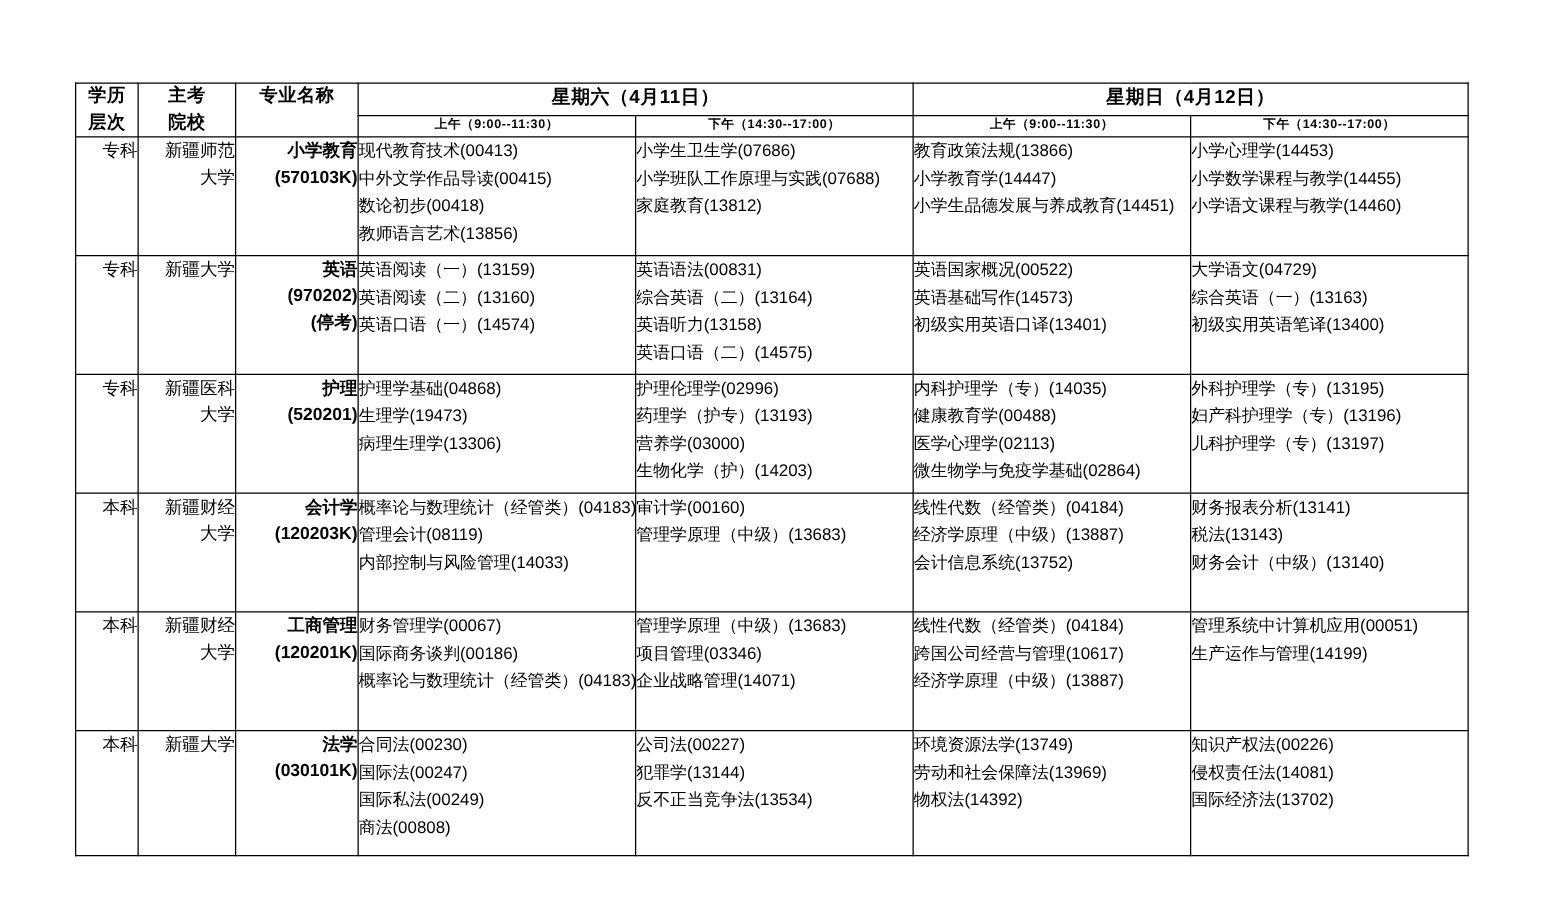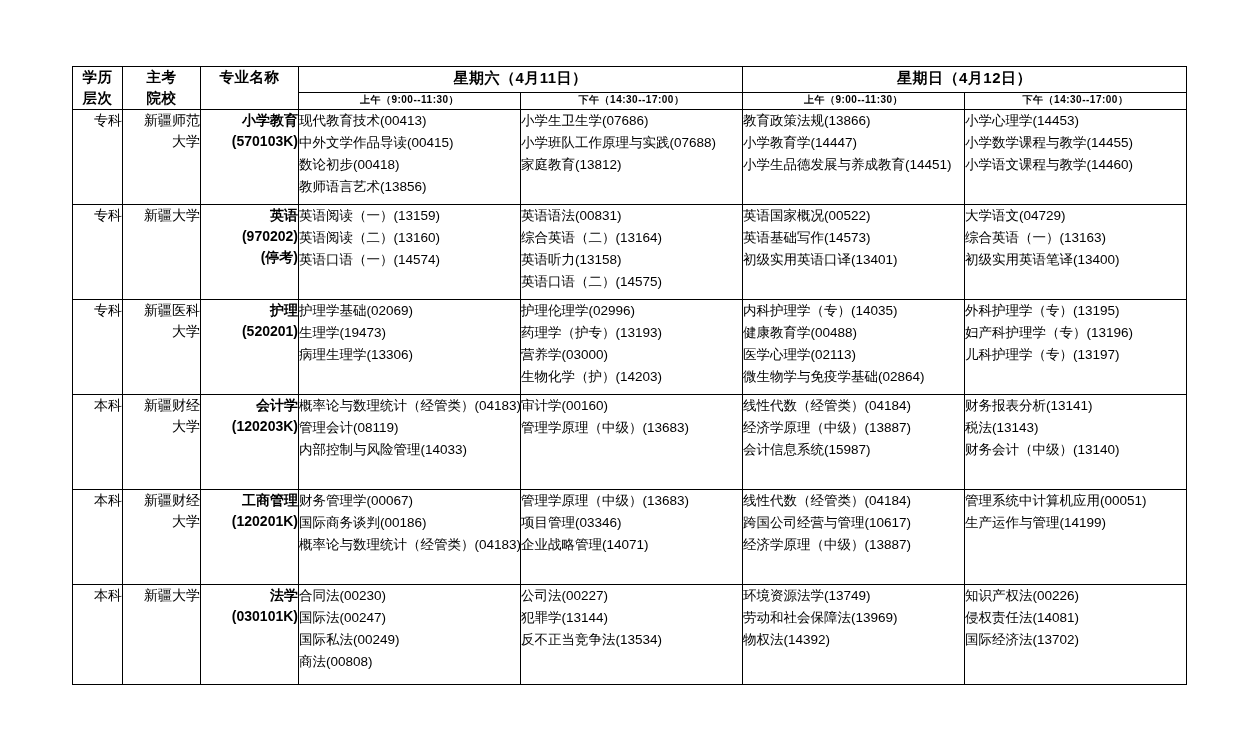--- a/index.html
+++ b/index.html
@@ -9,21 +9,21 @@
   }
   body {
     width: 1234px;
     height: 733px;
     font-family: "Liberation Sans", "DejaVu Sans", sans-serif;
     color: #000000;
     position: relative;
   }
   .sheet {
     position: absolute;
-    left: 72px;
+    left: 60px;
     top: 66px;
     width: 1114px;
   }
   table.schedule {
     border-collapse: collapse;
     table-layout: fixed;
     width: 1114px;
     border: 1px solid #000;
   }
   table.schedule th,
@@ -183,21 +183,21 @@
           <td class="level">专科</td>
           <td class="school">
             <div>新疆医科</div>
             <div>大学</div>
           </td>
           <td class="major">
             <div>护理</div>
             <div>(520201)</div>
           </td>
           <td class="courses">
-            <div class="line">护理学基础(02069)</div>
+            <div class="line">护理学基础(04868)</div>
             <div class="line">生理学(19473)</div>
             <div class="line">病理生理学(13306)</div>
           </td>
           <td class="courses">
             <div class="line">护理伦理学(02996)</div>
             <div class="line">药理学（护专）(13193)</div>
             <div class="line">营养学(03000)</div>
             <div class="line">生物化学（护）(14203)</div>
           </td>
           <td class="courses">
@@ -227,21 +227,21 @@
             <div class="line">管理会计(08119)</div>
             <div class="line">内部控制与风险管理(14033)</div>
           </td>
           <td class="courses">
             <div class="line">审计学(00160)</div>
             <div class="line">管理学原理（中级）(13683)</div>
           </td>
           <td class="courses">
             <div class="line">线性代数（经管类）(04184)</div>
             <div class="line">经济学原理（中级）(13887)</div>
-            <div class="line">会计信息系统(15987)</div>
+            <div class="line">会计信息系统(13752)</div>
           </td>
           <td class="courses">
             <div class="line">财务报表分析(13141)</div>
             <div class="line">税法(13143)</div>
             <div class="line">财务会计（中级）(13140)</div>
           </td>
         </tr>
         <tr class="row">
           <td class="level">本科</td>
           <td class="school">

